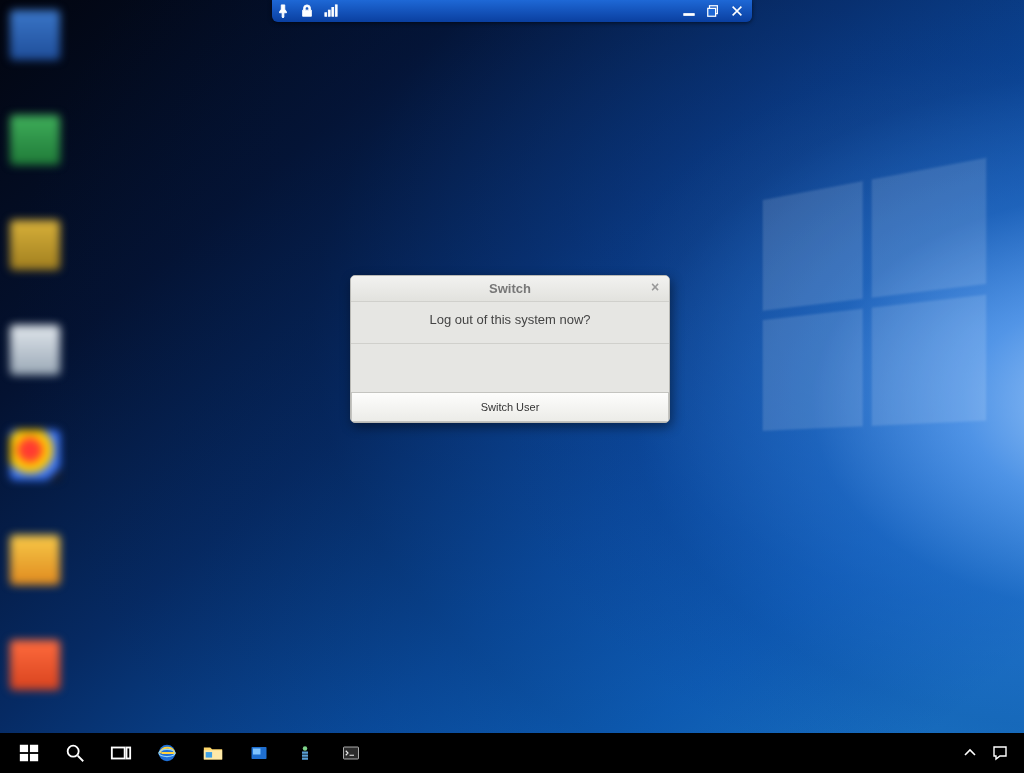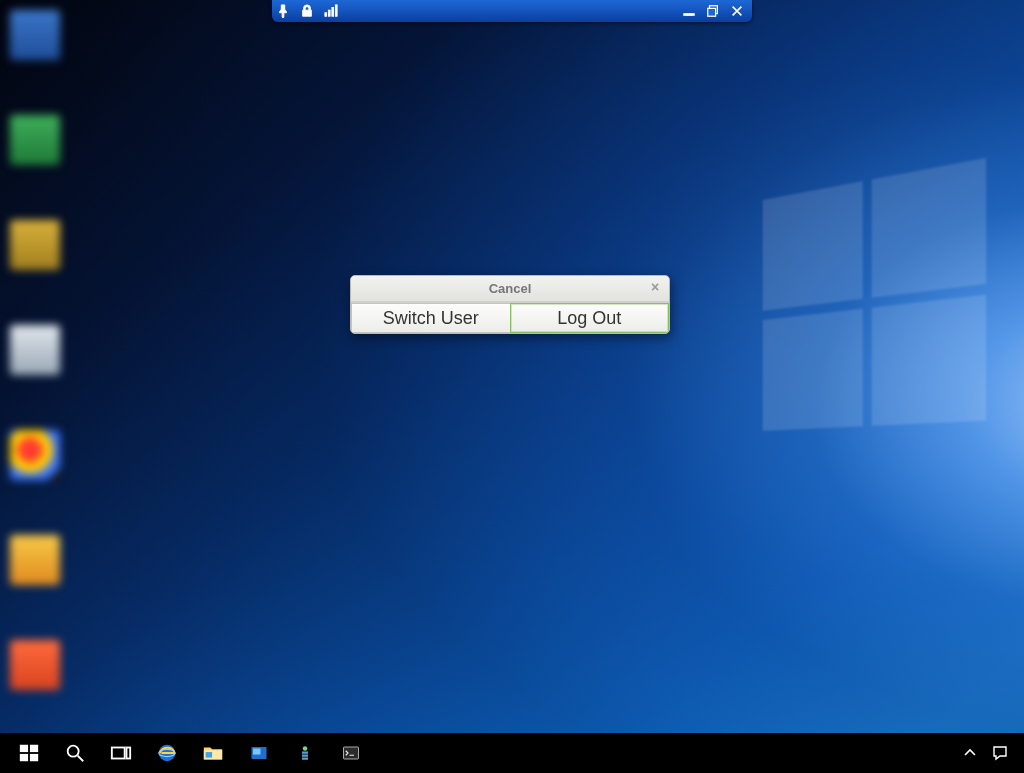--- a/index.html
+++ b/index.html
@@ -100,23 +100,24 @@
   .dialog-buttons {
     display: flex;
     border-top: 1px solid #d0d0cc;
   }
   .dbtn {
     flex: 1;
     height: 30px;
     background: linear-gradient(#fdfdfc, #ecece8);
     border: 1px solid #c4c4c0;
     border-right: none;
-    font-size: 18px;
+    font-size: 11px;
     color: #333;
     cursor: pointer;
+    margin-top: 48px;
   }
   .dbtn:last-child { border-right: 1px solid #c4c4c0; }
   .dbtn.primary {
     border: 1px solid #8bbd66;
     box-shadow: inset 0 0 0 1px rgba(139,189,102,0.35);
   }
 
   
   .taskbar {
     position: absolute;
@@ -198,26 +199,26 @@
       <svg viewBox="0 0 16 16">
           <path d="M3 3l10 10M13 3L3 13" stroke="#fff" stroke-width="1.8" fill="none"></path>
         </svg>
     </span>
   </div>
 </div>
 
 <div class="dialog-shadow">
   <div class="dialog">
     <div class="dialog-title">
-      <span>Cancel</span>
+      <span>Switch</span>
       <span class="dialog-close">×</span>
     </div>
+    <div class="dialog-msg">Log out of this system now?</div>
     <div class="dialog-buttons">
       <button class="dbtn">Switch User</button>
-      <button class="dbtn primary">Log Out</button>
     </div>
   </div>
 </div>
 
 <div class="taskbar">
   <div class="tb-left">
     <div class="tb-item">
       <svg viewBox="0 0 24 24">
           <g fill="#fff">
             <rect x="2" y="3" width="9" height="8"></rect>

